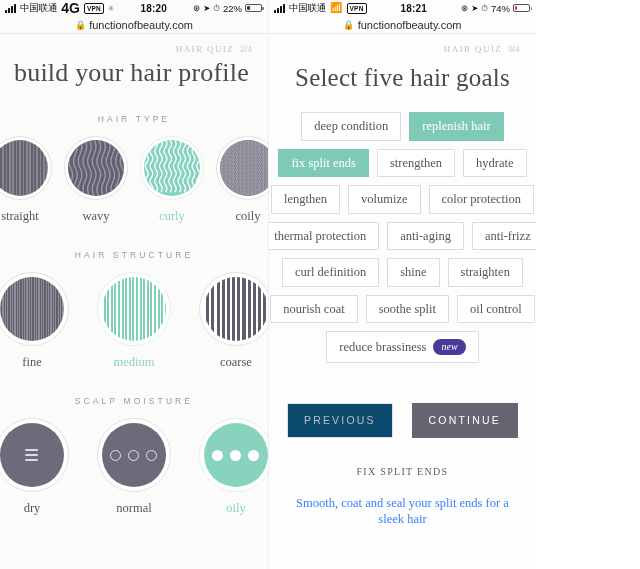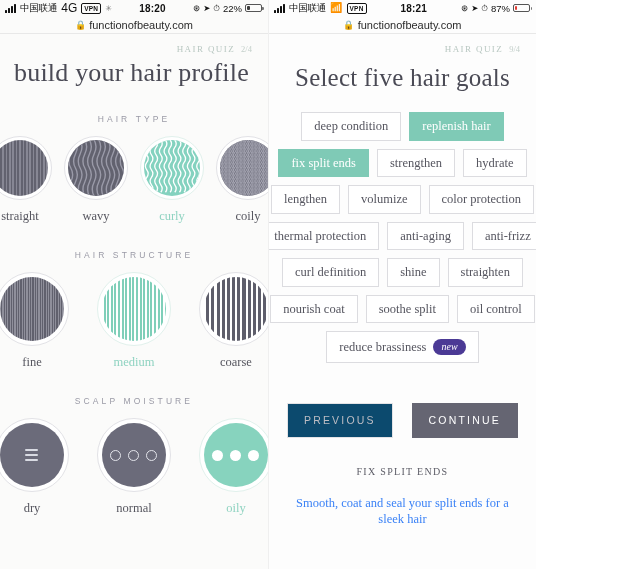--- a/index.html
+++ b/index.html
@@ -21,21 +21,21 @@
     font-family: "Liberation Sans", sans-serif;
   }
   .sb-left { display: flex; align-items: center; gap: 4px; }
   .sb-center { flex: 1; text-align: center; font-weight: 600; font-size: 10px; letter-spacing: .2px; }
   .sb-right { display: flex; align-items: center; gap: 3px; }
   .sig { display: inline-flex; align-items: flex-end; gap: 1px; height: 9px; }
   .sig i { display: block; width: 2px; background: #111; border-radius: .5px; }
   .sig i:nth-child(1){ height: 3px; } .sig i:nth-child(2){ height: 5px; }
   .sig i:nth-child(3){ height: 7px; } .sig i:nth-child(4){ height: 9px; }
   .carrier { font-size: 9.5px; letter-spacing: -.2px; }
-  .net { font-size: 12px; }
+  .net { font-size: 14px; font-weight: bold; }
   .vpn {
     font-size: 6.5px; border: 1px solid #111; border-radius: 2px;
     padding: 0 2px; line-height: 9px; font-weight: 700; letter-spacing: .2px;
   }
   .wifi { font-size: 10px; line-height: 1; }
   .spin { font-size: 8px; color: #777; }
   .loc, .alarm, .lock-s { font-size: 8.5px; }
   .batt-pct { font-size: 9.5px; }
   .batt {
     width: 17px; height: 8.5px; border: 1px solid #555; border-radius: 2px;
@@ -59,21 +59,21 @@
   .page { padding: 0 14px; position: relative; height: 535px; }
   .quizline {
     display: flex; align-items: baseline; justify-content: flex-end;
     gap: 6px; padding-top: 10px; padding-right: 2px;
   }
   .quiz-label {
     font-family: "Liberation Serif", serif; font-size: 9px;
     letter-spacing: 1.4px; color: #b9c8c2;
   }
   .quiz-step {
-    font-family: Liberation Serif, serif; font-size: 8.5px; color: #c3cfca;
+    font-family: Liberation Sans, sans-serif; font-size: 8.5px; color: #c3cfca;
   }
   .h1 {
     font-family: Liberation Serif, serif; font-weight: 400;
     color: #4a4a55; letter-spacing: .2px;
   }
   .h1-left  { font-size: 26px; margin-top: 4px; }
   .h1-right { font-size: 25px; margin-top: 10px; text-align: center; }
 
   .section-title {
     text-align: center; font-size: 8.5px; letter-spacing: 3.1px;
@@ -380,21 +380,21 @@
           </span>
         <span class="carrier">中国联通</span>
         <span class="wifi">📶</span>
         <span class="vpn">VPN</span>
       </div>
       <div class="sb-center">18:21</div>
       <div class="sb-right">
         <span class="lock-s">⊛</span>
         <span class="loc">➤</span>
         <span class="alarm">⏱</span>
-        <span class="batt-pct">87%</span>
+        <span class="batt-pct">74%</span>
         <span class="batt">
             <span class="fill" id="battFillRight" style="width: 2.21px; background: rgb(226, 59, 50);"></span>
           </span>
       </div>
     </div>
 
     <div class="urlbar">
       <span class="padlock">🔒</span>
       <span>functionofbeauty.com</span>
     </div>

